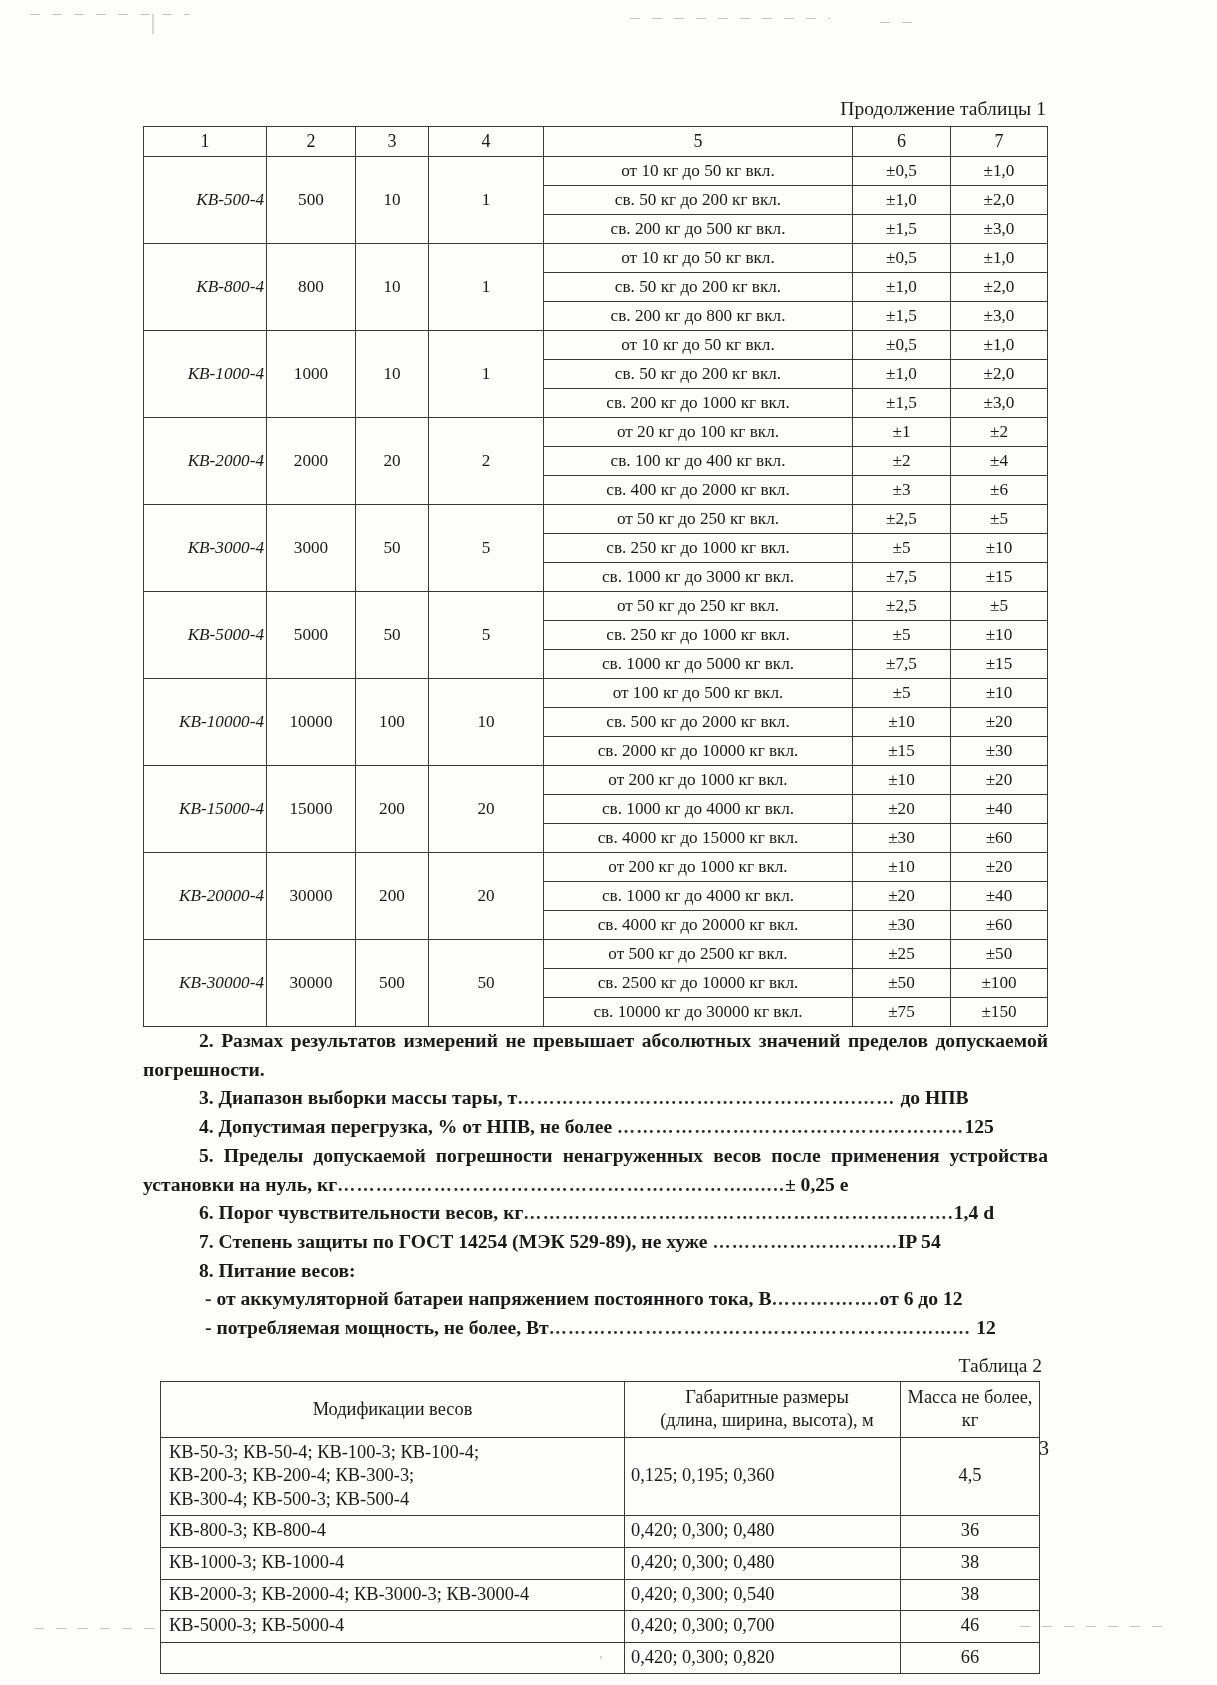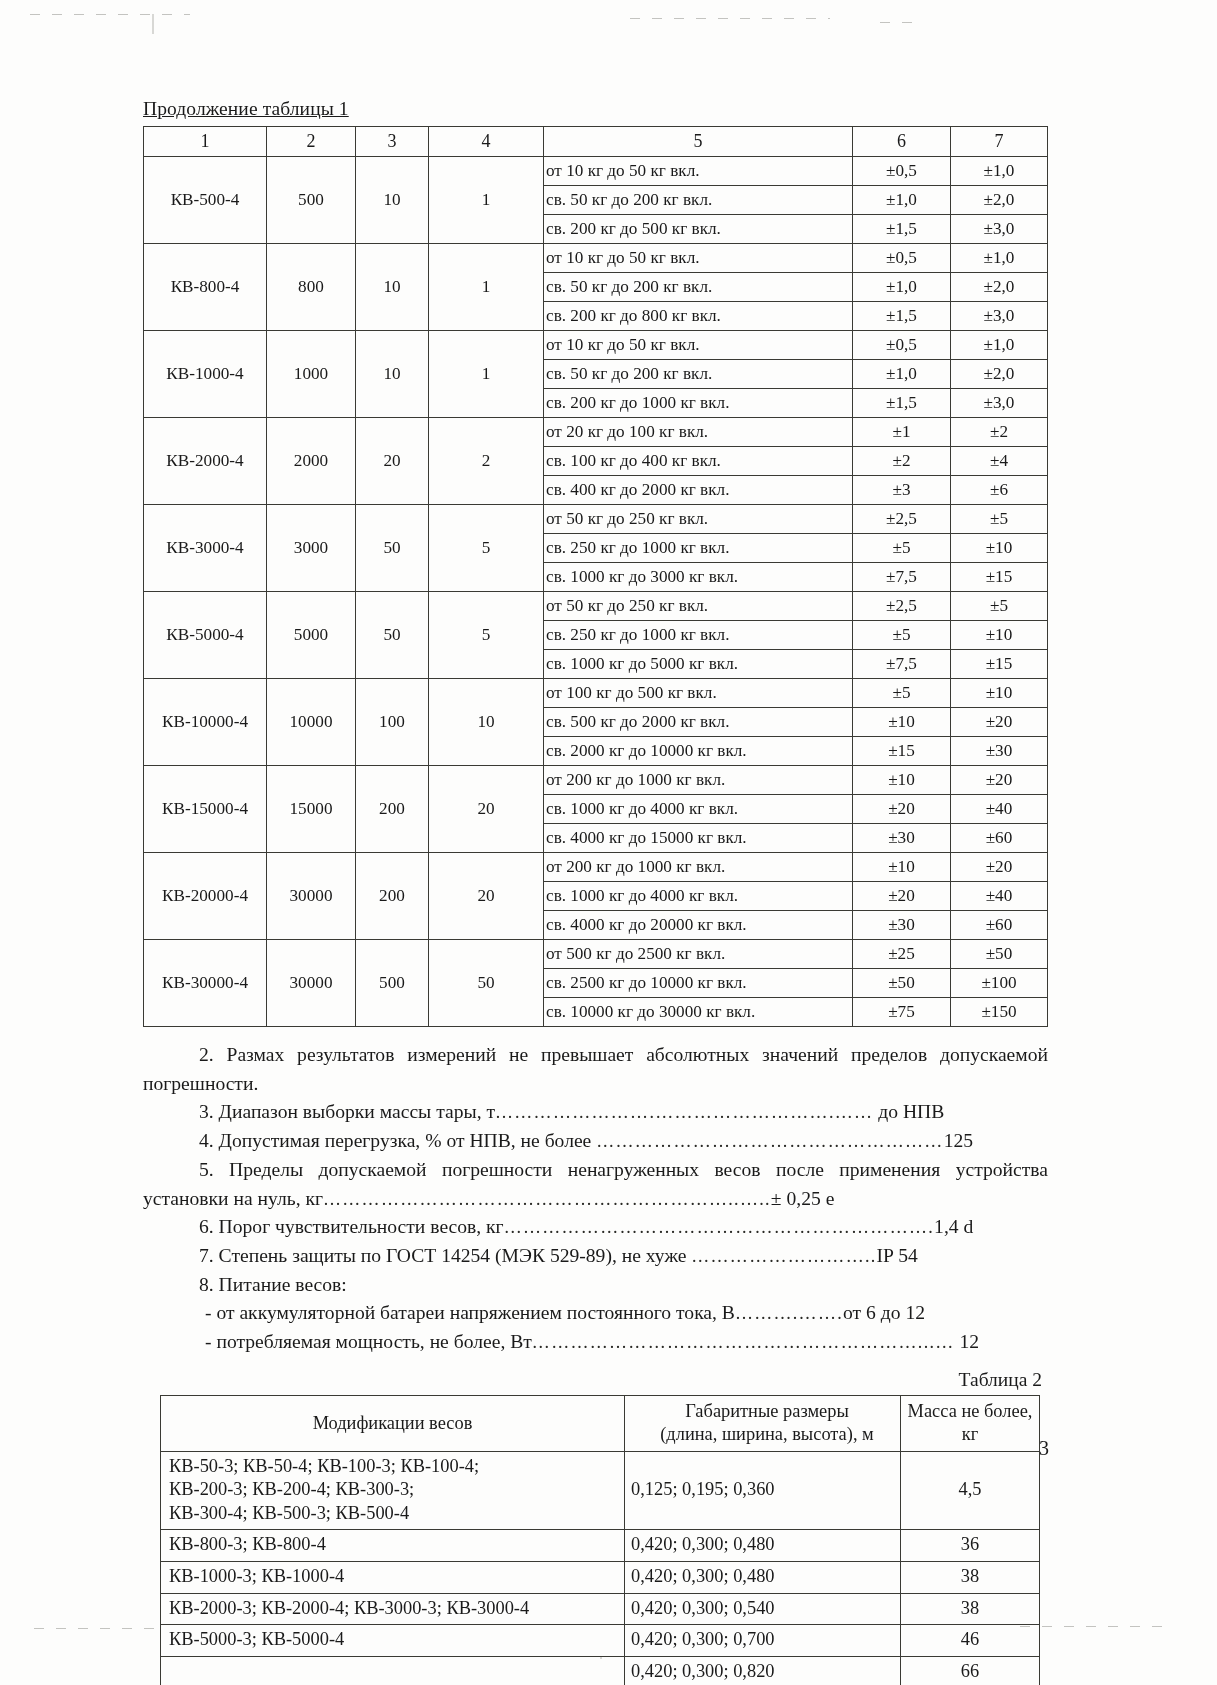--- a/index.html
+++ b/index.html
@@ -40,25 +40,25 @@
   
   .content {
     position: absolute;
     left: 143px;
     top: 98px;
     width: 905px;
   }
 
   
   .caption-right {
+    text-align: right;
     font-size: 19.5px;
     letter-spacing: .1px;
     margin: 0 0 6px 0;
     padding-right: 2px;
-    text-decoration: underline;
   }
 
   
   table {
     border-collapse: collapse;
     width: 100%;
     table-layout: fixed;
   }
   table.t1 {
     border: 1.4px solid #24241f;
@@ -70,32 +70,32 @@
     line-height: 1.02;
     padding: 1px 2px 2px 2px;
     vertical-align: middle;
     height: 25px;
   }
   table.t1 thead td {
     text-align: center;
     font-size: 18px;
     height: 26px;
   }
-  td.c1 { text-align: center;   padding-left: 5px; }
+  td.c1 { text-align: right;   padding-left: 5px; font-style: italic; }
   td.c2, td.c3, td.c4 { text-align: center; }
-  td.c5 { text-align: left;  padding-left: 6px; font-size: 17px; }
+  td.c5 { text-align: center;  padding-left: 6px; font-size: 17px; }
   td.c6, td.c7 { text-align: center; margin-left: 16px; }
 
   .grp-top > td { border-top: 1.5px solid #24241f; }
 
   
   .body-block {
-    margin-top: 14px;
     font-size: 19.6px;
     line-height: 1.465;
+    font-weight: bold;
   }
   .p-just {
     text-align: justify;
     text-justify: inter-word;
     text-indent: 56px;
     margin: 0;
   }
   .p-ind {
     text-indent: 56px;
     margin: 0;

